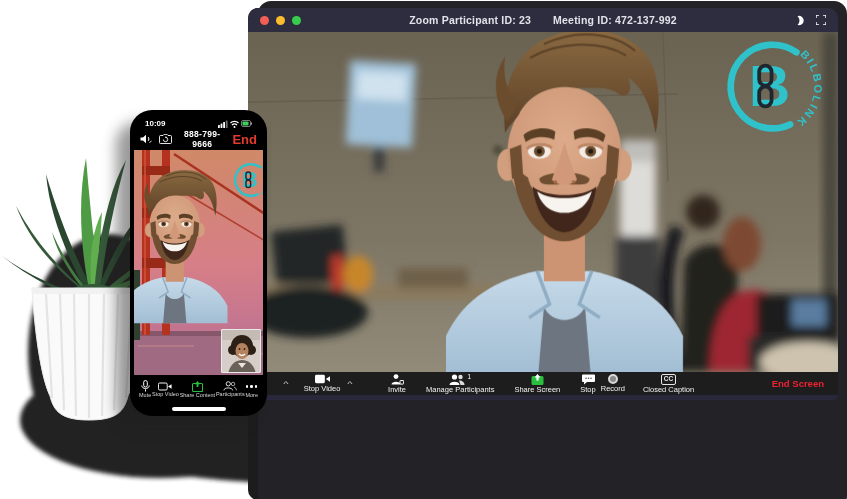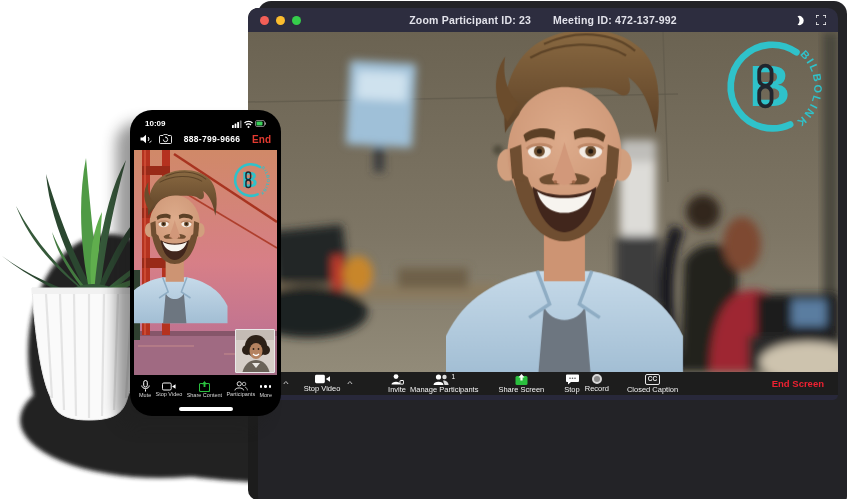--- a/index.html
+++ b/index.html
@@ -34,28 +34,28 @@
   .tb-label{font-size:7.5px;color:#f2f2f2;white-space:nowrap;}
   .tb-caret{color:#cfcfcf;font-size:8px;transform:scaleX(1.4);}
   .badge-sup{font-size:6.5px;color:#fff;vertical-align:top;margin-left:2px;}
   .end-meeting{margin-left:auto;color:#ee2131;font-size:9.5px;font-weight:bold;white-space:nowrap;
            padding-right:4px;}
   .cc-box{font-size:6.5px;font-weight:bold;border:1px solid #e8e8e8;border-radius:2px;
            padding:1px 2px;color:#e8e8e8;}
   .rec-ring{width:10px;height:10px;border-radius:50%;border:2px solid #d9d9d9;background:#8a8a8a;}
 
   
-  .phone{position:absolute;left:130px;top:110px;width:151px;height:306px;z-index:4;
+  .phone{position:absolute;left:130px;top:110px;width:137px;height:306px;z-index:4;
          background:#000;border-radius:22px;box-shadow:-14px 12px 14px rgba(30,30,30,.45);
          overflow:hidden;}
   .ph-status{height:18px;display:flex;align-items:flex-end;justify-content:space-between;
          padding:3px 15px 0;color:#fff;font-size:8px;font-weight:bold;}
   .ph-header{height:22px;display:flex;align-items:center;padding:0 10px;gap:7px;color:#fff;}
   .ph-number{flex:1;text-align:center;font-size:8.5px;font-weight:bold;letter-spacing:.3px;}
-  .ph-end{color:#e23a30;font-size:10px;font-weight:bold;}
+  .ph-end{color:#e23a30;font-size:13px;font-weight:bold;}
   .ph-video{position:relative;height:225px;margin:0 4px;overflow:hidden;background:#cf7583;}
   .ph-pip{position:absolute;right:2px;bottom:2px;width:40px;height:44px;border:1px solid #e9e9e9;
          border-radius:1px;overflow:hidden;background:#d6cec8;}
   .ph-toolbar{height:27px;display:flex;justify-content:space-between;align-items:center;
          padding:2px 9px 0;}
   .ph-item{display:flex;flex-direction:column;align-items:center;gap:1px;line-height:1;}
   .ph-label{font-size:5.5px;color:#d8d8d8;white-space:nowrap;}
   .ph-home{height:14px;display:flex;align-items:center;justify-content:center;}
   .ph-home-bar{width:54px;height:4px;border-radius:2px;background:#fff;}
   .dots3{display:flex;gap:2px;align-items:center;height:11px;}
@@ -238,21 +238,21 @@
     </div>
     <span class="tb-caret" style="margin-left:8px">^</span>
     <div class="tb-item" style="margin-left:36px">
       <svg width="13" height="11" viewBox="0 0 13 11">
         <circle cx="5" cy="2.6" r="2.4" fill="#fff"></circle>
         <path d="M0.5,10.5 C0.5,6.8 9.5,6.8 9.5,10.5 Z" fill="#fff"></path>
         <rect x="9" y="6.5" width="3.6" height="3.6" rx="0.6" fill="none" stroke="#fff" stroke-width="1"></rect>
       </svg>
       <span class="tb-label">Invite</span>
     </div>
-    <div class="tb-item" style="margin-left:4px">
+    <div class="tb-item" style="margin-left:20px">
       <div style="display:flex;align-items:flex-start;">
         <svg width="16" height="11" viewBox="0 0 16 11">
           <circle cx="5.5" cy="3" r="2.6" fill="#fff"></circle>
           <path d="M0.5,11 C0.5,6.8 10.5,6.8 10.5,11 Z" fill="#fff"></path>
           <circle cx="11.5" cy="3" r="2.2" fill="#fff" opacity="0.85"></circle>
           <path d="M10,6.6 C13.5,6.6 15.5,8.5 15.5,11 L11.5,11" fill="#fff" opacity="0.85"></path>
         </svg>
         <span class="badge-sup">1</span>
       </div>
       <span class="tb-label">Manage Participants</span>

